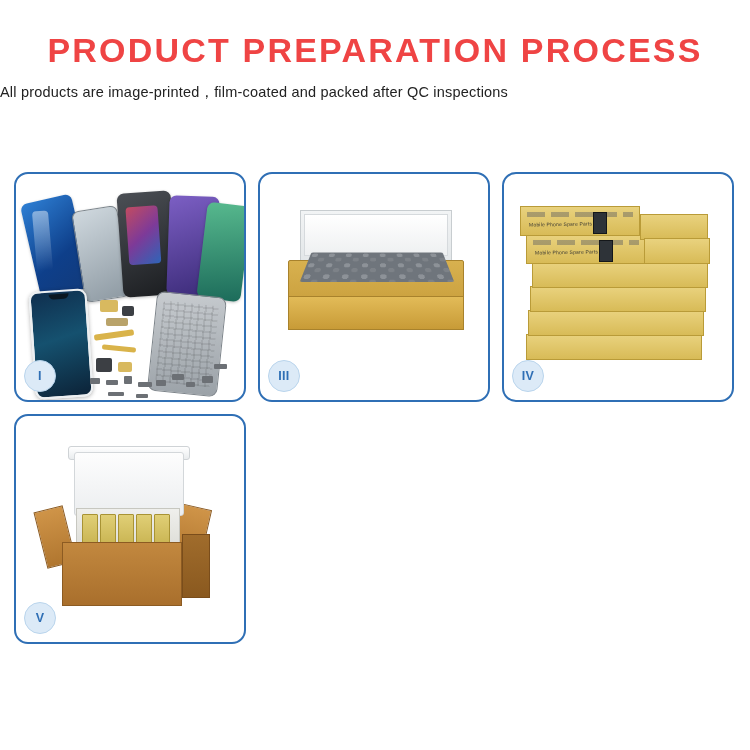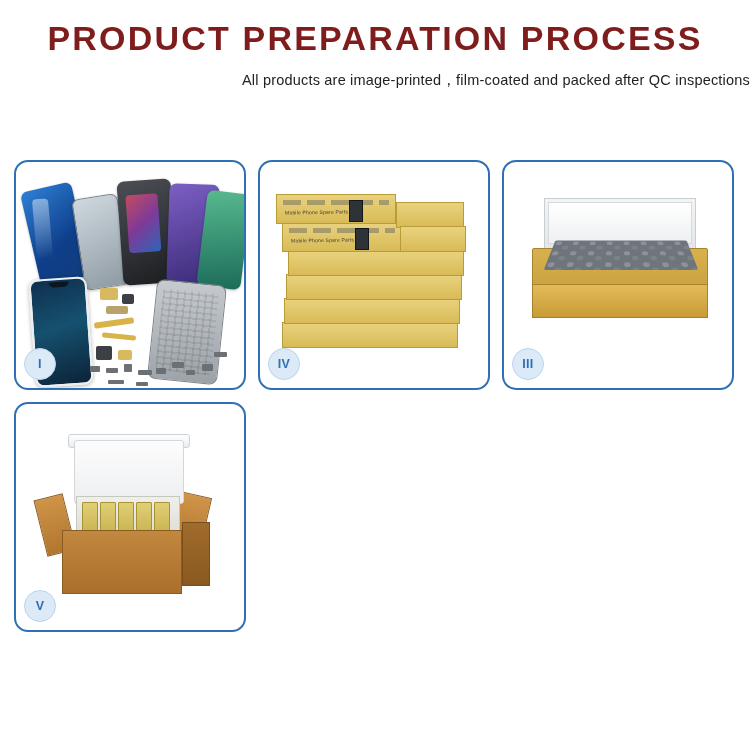--- a/index.html
+++ b/index.html
@@ -9,28 +9,28 @@
     background:#ffffff;
     font-family:"Liberation Sans", sans-serif;
     overflow:hidden;
   }
   .page { position:relative; width:750px; height:750px; }
 
   .title {
     text-align:center;
     font-size:34px;
     letter-spacing:2.2px;
-    color:#7f1d1d;
+    color:#ef4444;
     font-weight:700;
-    margin-top:20px;
+    margin-top:32px;
     line-height:1.1;
     font-family:"Liberation Sans", sans-serif;
   }
   .subtitle {
-    text-align:right;
+    text-align:left;
     font-size:14.5px;
     color:#222222;
     margin-top:14px;
     letter-spacing:0.2px;
   }
 
   .grid {
     position:absolute;
     left:14px;
     top:140px;
@@ -260,51 +260,51 @@
         <div class="scatter" style="left:198px;top:190px;width:13px;height:5px;"></div>
         <div class="scatter" style="left:92px;top:218px;width:16px;height:4px;"></div>
         <div class="scatter" style="left:120px;top:220px;width:12px;height:4px;"></div>
       </div>
       <div class="badge">I</div>
     </div>
 
 
     <div class="cell">
       <div class="art">
+        <div class="box3-lidback"></div>
+        <div class="box3-white"></div>
+        <div class="box3-body"></div>
+        <div class="box3-foam"></div>
+        <div class="box3-front"></div>
+      </div>
+      <div class="badge">III</div>
+    </div>
+
+    <div class="cell">
+      <div class="art">
         <div class="stackbox" style="left:22px;top:160px;width:176px;height:26px;"></div>
         <div class="stackbox" style="left:24px;top:136px;width:176px;height:26px;"></div>
         <div class="stackbox" style="left:26px;top:112px;width:176px;height:26px;"></div>
         <div class="stackbox" style="left:28px;top:88px;width:176px;height:26px;"></div>
 
         <div class="stackbox" style="left:22px;top:60px;width:120px;height:30px;">
           <div class="label-lines"></div>
           <div class="label-chip" style="left:72px;top:5px;"></div>
           <div class="label-txt" style="left:8px;top:14px;">Mobile Phone Spare Parts</div>
         </div>
         <div class="stackbox" style="left:16px;top:32px;width:120px;height:30px;">
           <div class="label-lines"></div>
           <div class="label-chip" style="left:72px;top:5px;"></div>
           <div class="label-txt" style="left:8px;top:14px;">Mobile Phone Spare Parts</div>
         </div>
 
         <div class="stackbox" style="left:136px;top:40px;width:68px;height:26px;"></div>
         <div class="stackbox" style="left:140px;top:64px;width:66px;height:26px;"></div>
       </div>
       <div class="badge">IV</div>
-    </div>
-
-    <div class="cell">
-      <div class="art">
-        <div class="box3-lidback"></div>
-        <div class="box3-white"></div>
-        <div class="box3-body"></div>
-        <div class="box3-foam"></div>
-        <div class="box3-front"></div>
-      </div>
-      <div class="badge">III</div>
     </div>
 
     <div class="cell">
       <div class="art">
         <div class="v-flap" style="left:24px;top:92px;width:30px;height:58px;transform:rotate(-14deg);"></div>
         <div class="v-flap" style="left:158px;top:90px;width:32px;height:58px;transform:rotate(13deg);"></div>
         <div class="v-foam-lip"></div>
         <div class="v-foam"></div>
         <div class="v-inner"></div>
         <div class="v-pack" style="left:66px;top:98px;width:16px;height:32px;"></div>

